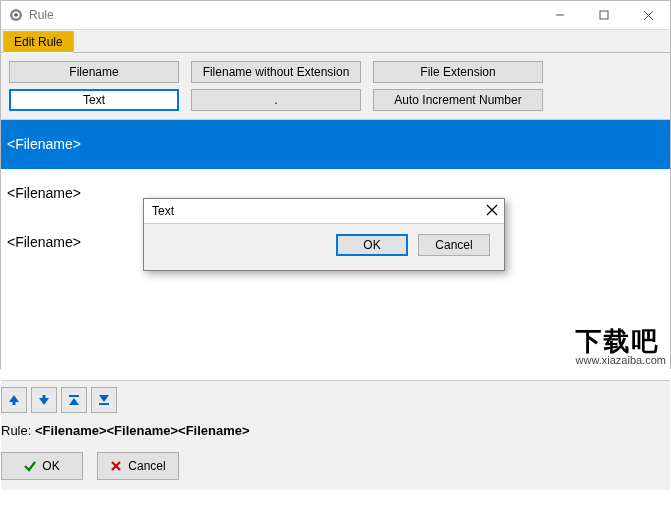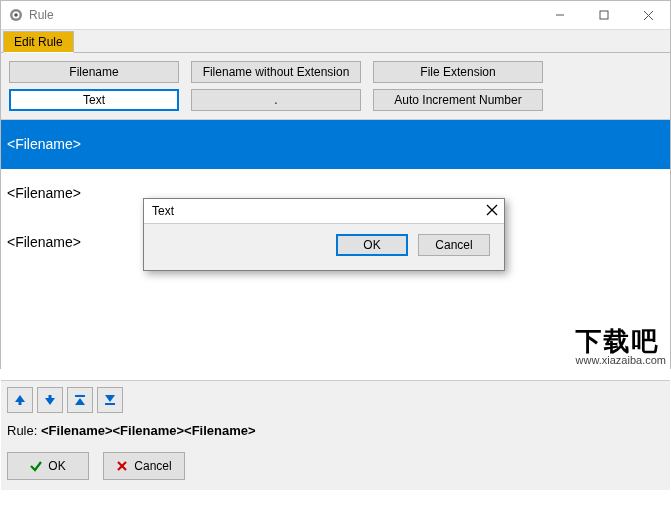--- a/index.html
+++ b/index.html
@@ -155,21 +155,21 @@
     align-items: center;
     justify-content: center;
     box-sizing: border-box;
   }
   .dlg-btn.focus {
     border: 2px solid #0078d7;
   }
   
   .bottom-panel {
     background: #f0f0f0;
-    padding: 6px 8px 10px 6px;
+    padding: 6px 8px 10px 0;
   }
   .arrow-row {
     display: flex;
     gap: 4px;
     margin-bottom: 10px;
   }
   .arrow-btn {
     width: 24px;
     height: 24px;
     border: 1px solid #adadad;

